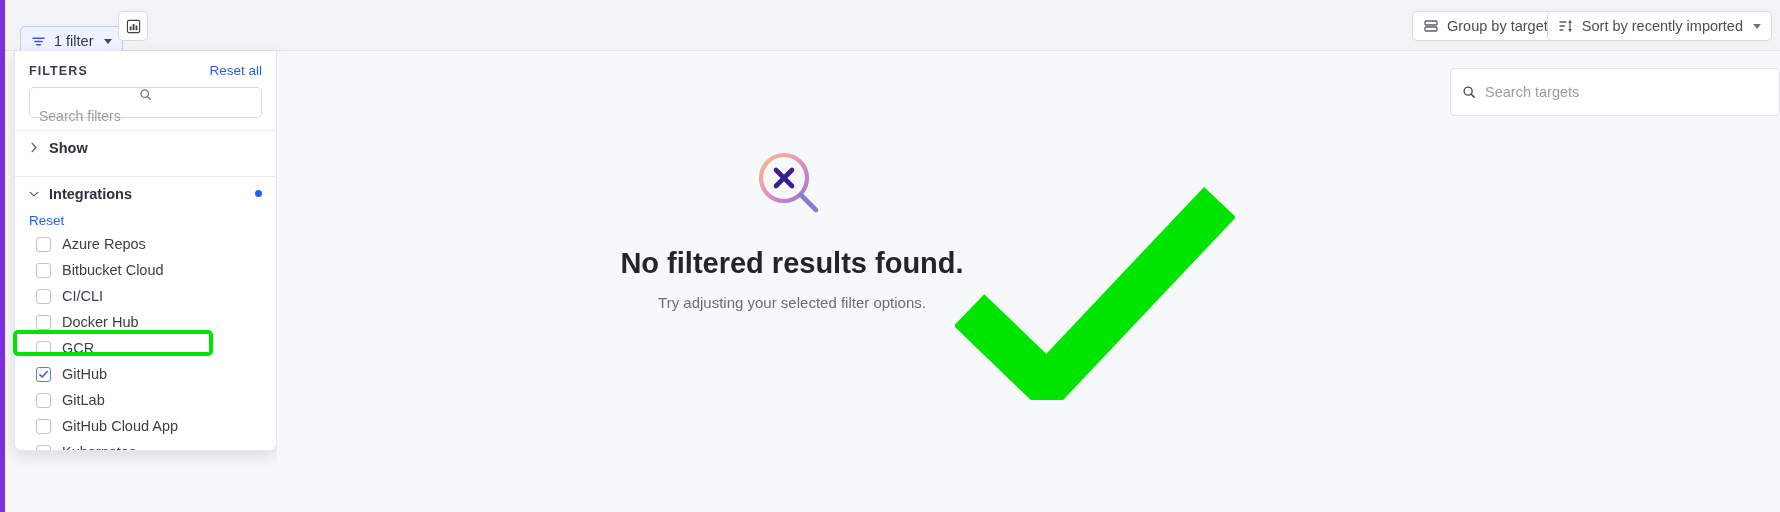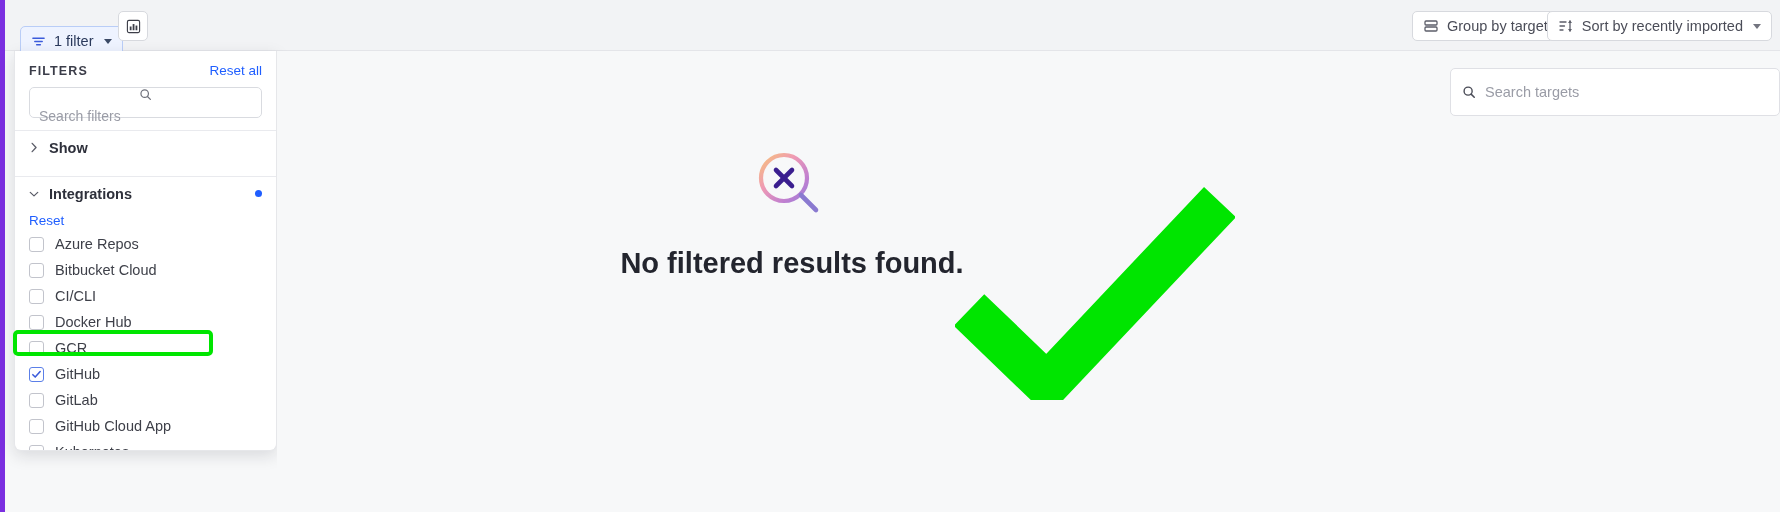--- a/index.html
+++ b/index.html
@@ -95,21 +95,21 @@
   .section-label { font-size: 14.5px; font-weight: 700; color: #2e303b; }
   .chev { width: 10px; display: flex; justify-content: center; color: #5c5e69; }
   .dot-badge {
     position: absolute; right: 14px; top: 13px;
     width: 7px; height: 7px; border-radius: 50%; background: #1f5eff;
   }
   .reset-inline { padding: 1px 14px 2px 14px; }
 
   .opt {
     display: flex; align-items: center; gap: 11px;
-    height: 26px; padding: 0 14px; cursor: pointer; position: relative;
+    height: 26px; padding: 0 21px; cursor: pointer; position: relative;
   }
   .cb {
     width: 15px; height: 15px; flex: none;
     border: 1.4px solid #c2c4cc; border-radius: 3px; background: #fff;
     display: flex; align-items: center; justify-content: center;
   }
   .cb.checked { border-color: #5b7fe8; }
   .cb.checked svg { display: block; }
   .cb svg { display: none; }
   .opt-label { font-size: 14.5px; color: #3e4049; }
@@ -357,20 +357,21 @@
           </defs>
           <circle cx="34" cy="31" r="23" fill="none" stroke="url(#ringgrad)" stroke-width="4.2"></circle>
           <g stroke="#3a1e8f" stroke-width="4.6" stroke-linecap="round">
             <line x1="26" y1="23" x2="42" y2="39"></line>
             <line x1="42" y1="23" x2="26" y2="39"></line>
           </g>
           <line x1="51" y1="48" x2="66" y2="63" stroke="#8a7ad0" stroke-width="4.6" stroke-linecap="round"></line>
         </svg>
       </span>
       <div class="empty-title">No filtered results found.</div>
+      <div class="empty-sub">Try adjusting your selected filter options.</div>
     </div>
   </div>
 
   <div class="check-overlay">
     <svg width="280" height="220" viewBox="0 0 280 220">
       <polyline points="14,130 92,205 265,22" fill="none" stroke="#00e500" stroke-width="44" stroke-linecap="butt" stroke-linejoin="miter"></polyline>
     </svg>
   </div>
 
 </div>

